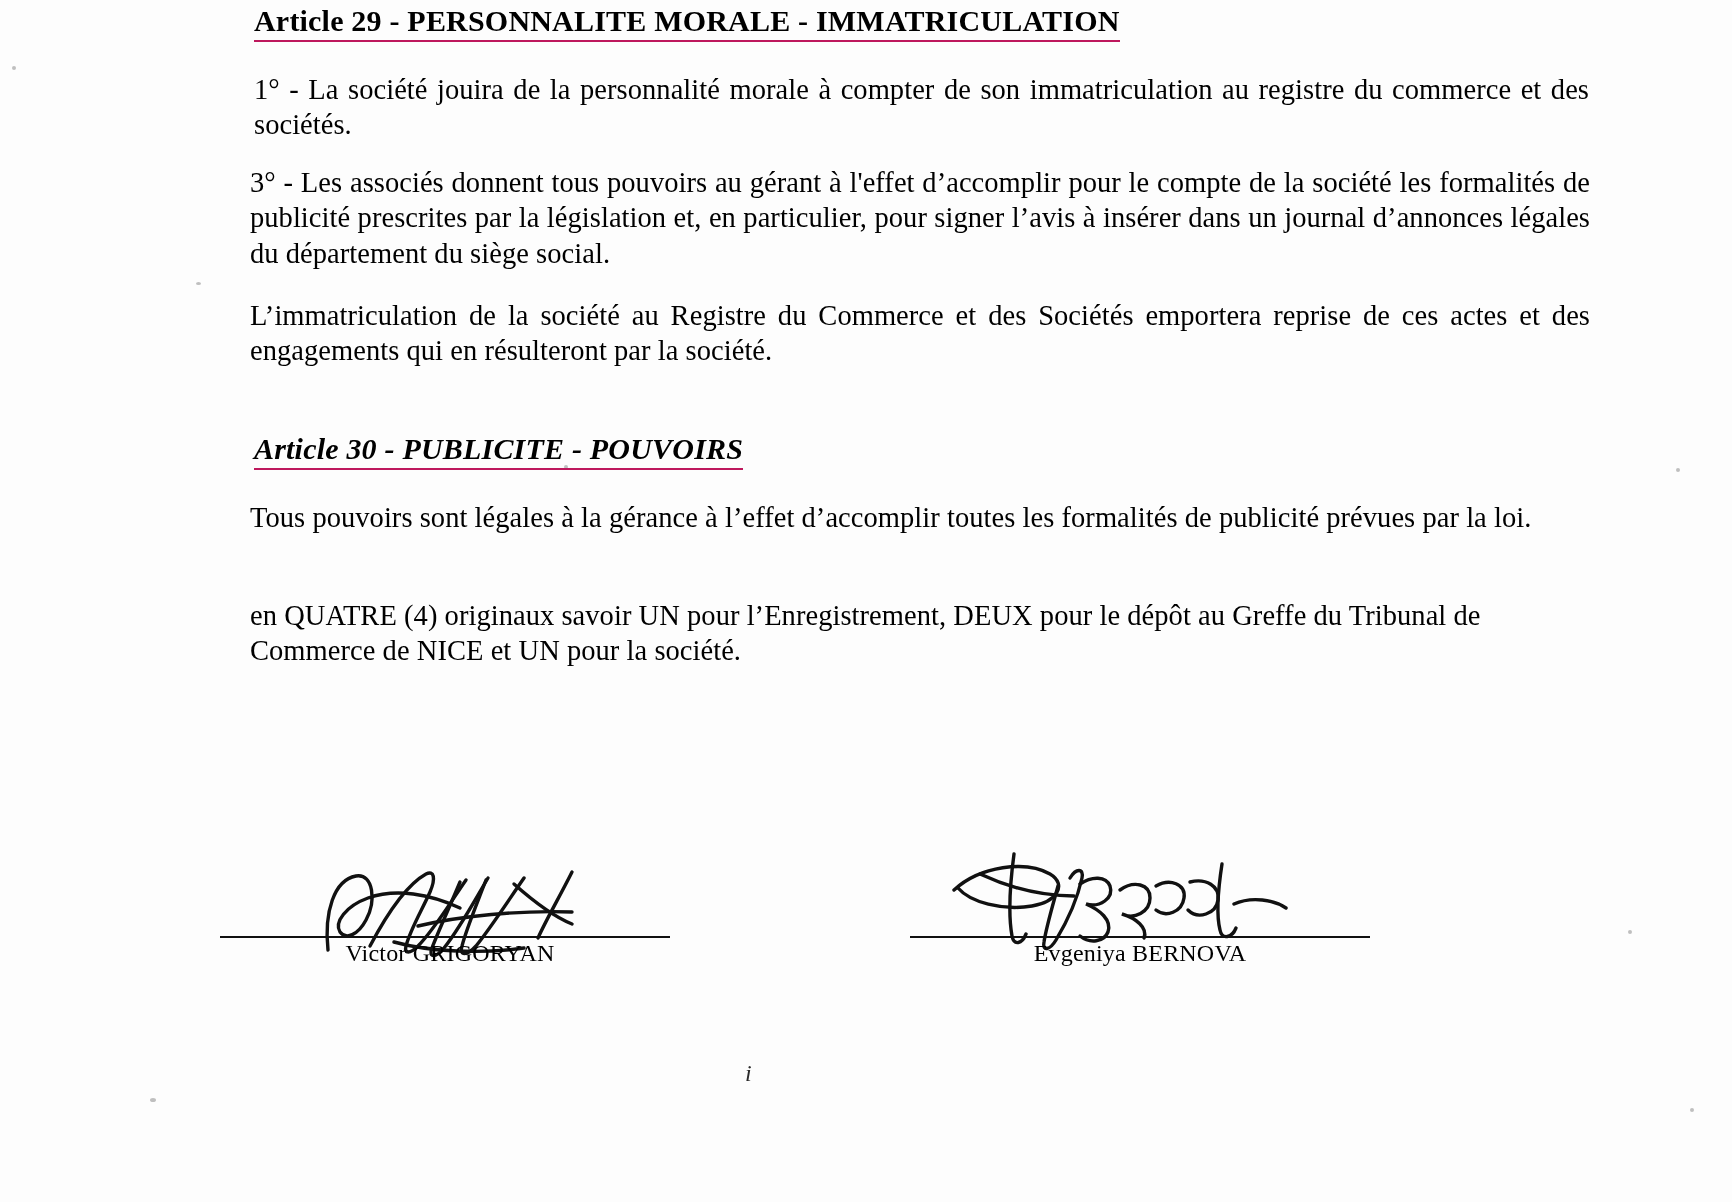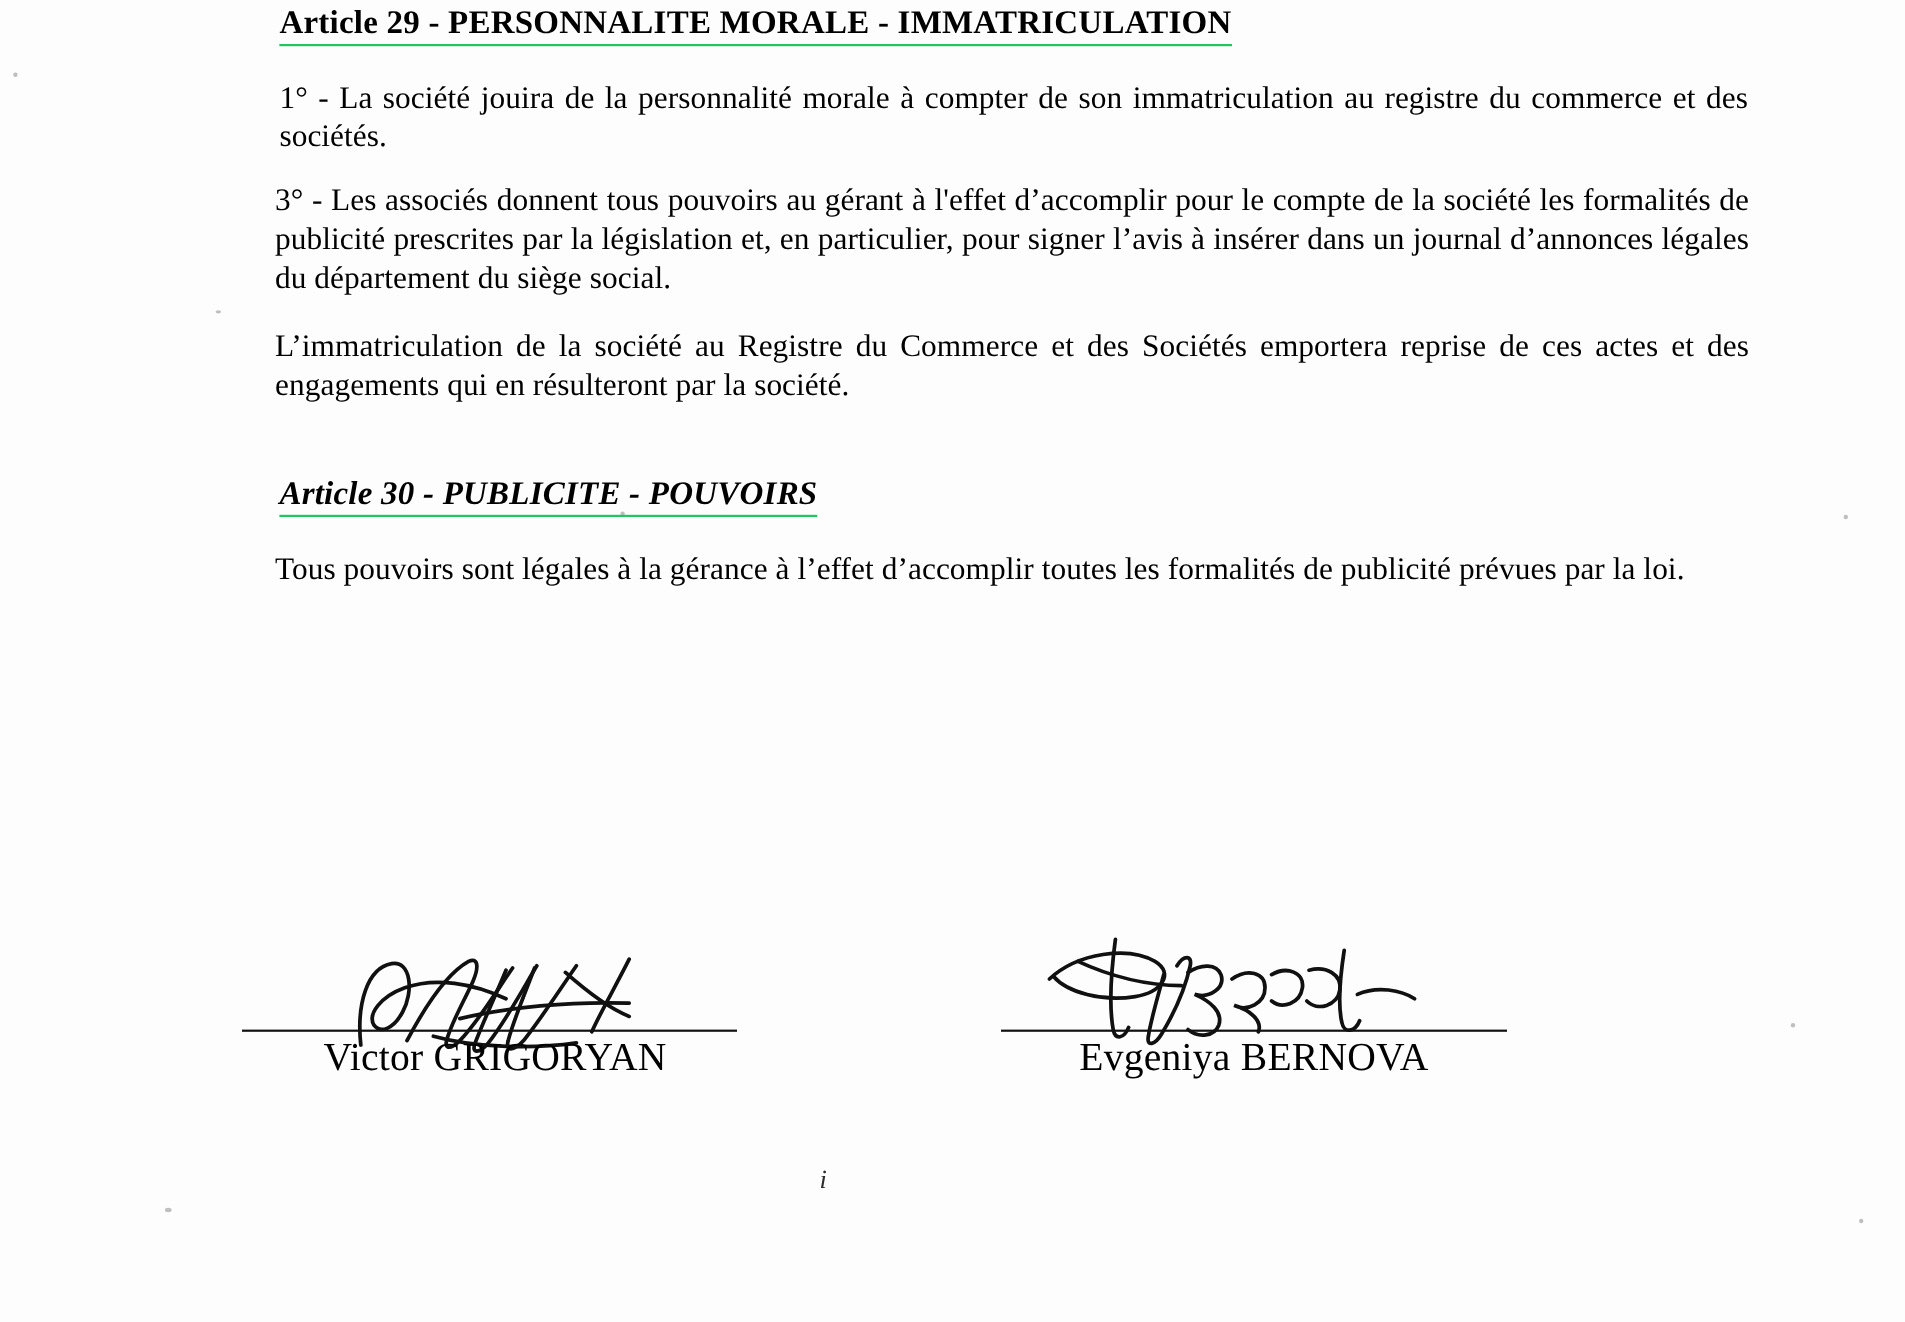--- a/index.html
+++ b/index.html
@@ -33,21 +33,21 @@
     top: 0;
     width: 1380px;
   }
   h2.article-title {
     font-size: 30px;
     font-weight: bold;
     letter-spacing: .2px;
     margin: 0;
     padding: 0 0 2px 0;
     display: inline-block;
-    border-bottom: 2px solid #22c55e;
+    border-bottom: 2px solid #be185d;
     white-space: nowrap;
   }
   .block {
     font-size: 28.5px;
     line-height: 1.24;
     text-align: justify;
     margin: 0;
     letter-spacing: .05px;
   }
   #title-29 { position: absolute; left: 4px;  top: 4px; }
@@ -80,21 +80,21 @@
     height: 2px;
     background: #111;
   }
   .sig-right .sig-line { width: 460px; }
   .sig-name {
     position: absolute;
     top: 80px;
     left: 0;
     width: 460px;
     text-align: center;
-    font-size: 36px;
+    font-size: 24px;
     letter-spacing: .2px;
   }
   .sig-ink {
     position: absolute;
     left: 90px;
     top: -6px;
     width: 340px;
     height: 110px;
     pointer-events: none;
   }
@@ -129,20 +129,21 @@
 
     <p class="block" id="para-29-2">3° - Les associés donnent tous pouvoirs au gérant à l'effet d’accomplir pour le compte de la société les formalités de publicité prescrites par la législation et, en particulier, pour signer l’avis à insérer dans un journal d’annonces légales du département du siège social.</p>
 
     <p class="block" id="para-29-3">L’immatriculation de la société au Registre du Commerce et des Sociétés emportera reprise de ces actes et des engagements qui en résulteront par la société.</p>
 
     <h2 class="article-title" id="title-30">Article 30 - PUBLICITE - POUVOIRS</h2>
 
     <p class="block" id="para-30-1">Tous pouvoirs sont légales à la gérance à l’effet d’accomplir toutes les formalités de publicité prévues par la loi.</p>
 
     <div class="block" id="closing">
+      <span class="wrap">en QUATRE (4) originaux savoir UN pour l’Enregistrement, DEUX pour le dépôt au Greffe du Tribunal de Commerce de NICE et UN pour la société.</span>
     </div>
 
   </div>
 
   <div class="signatures">
 
     <div class="sig-block sig-left">
       <svg class="sig-ink" viewBox="0 0 340 110">
         <g fill="none" stroke="#111" stroke-width="3.4" stroke-linecap="round">
           <path d="M18 96 C14 58 24 26 46 22 C64 19 66 48 56 66 C48 81 36 86 30 78 C24 68 36 52 58 44 C86 34 120 40 150 54"></path>

